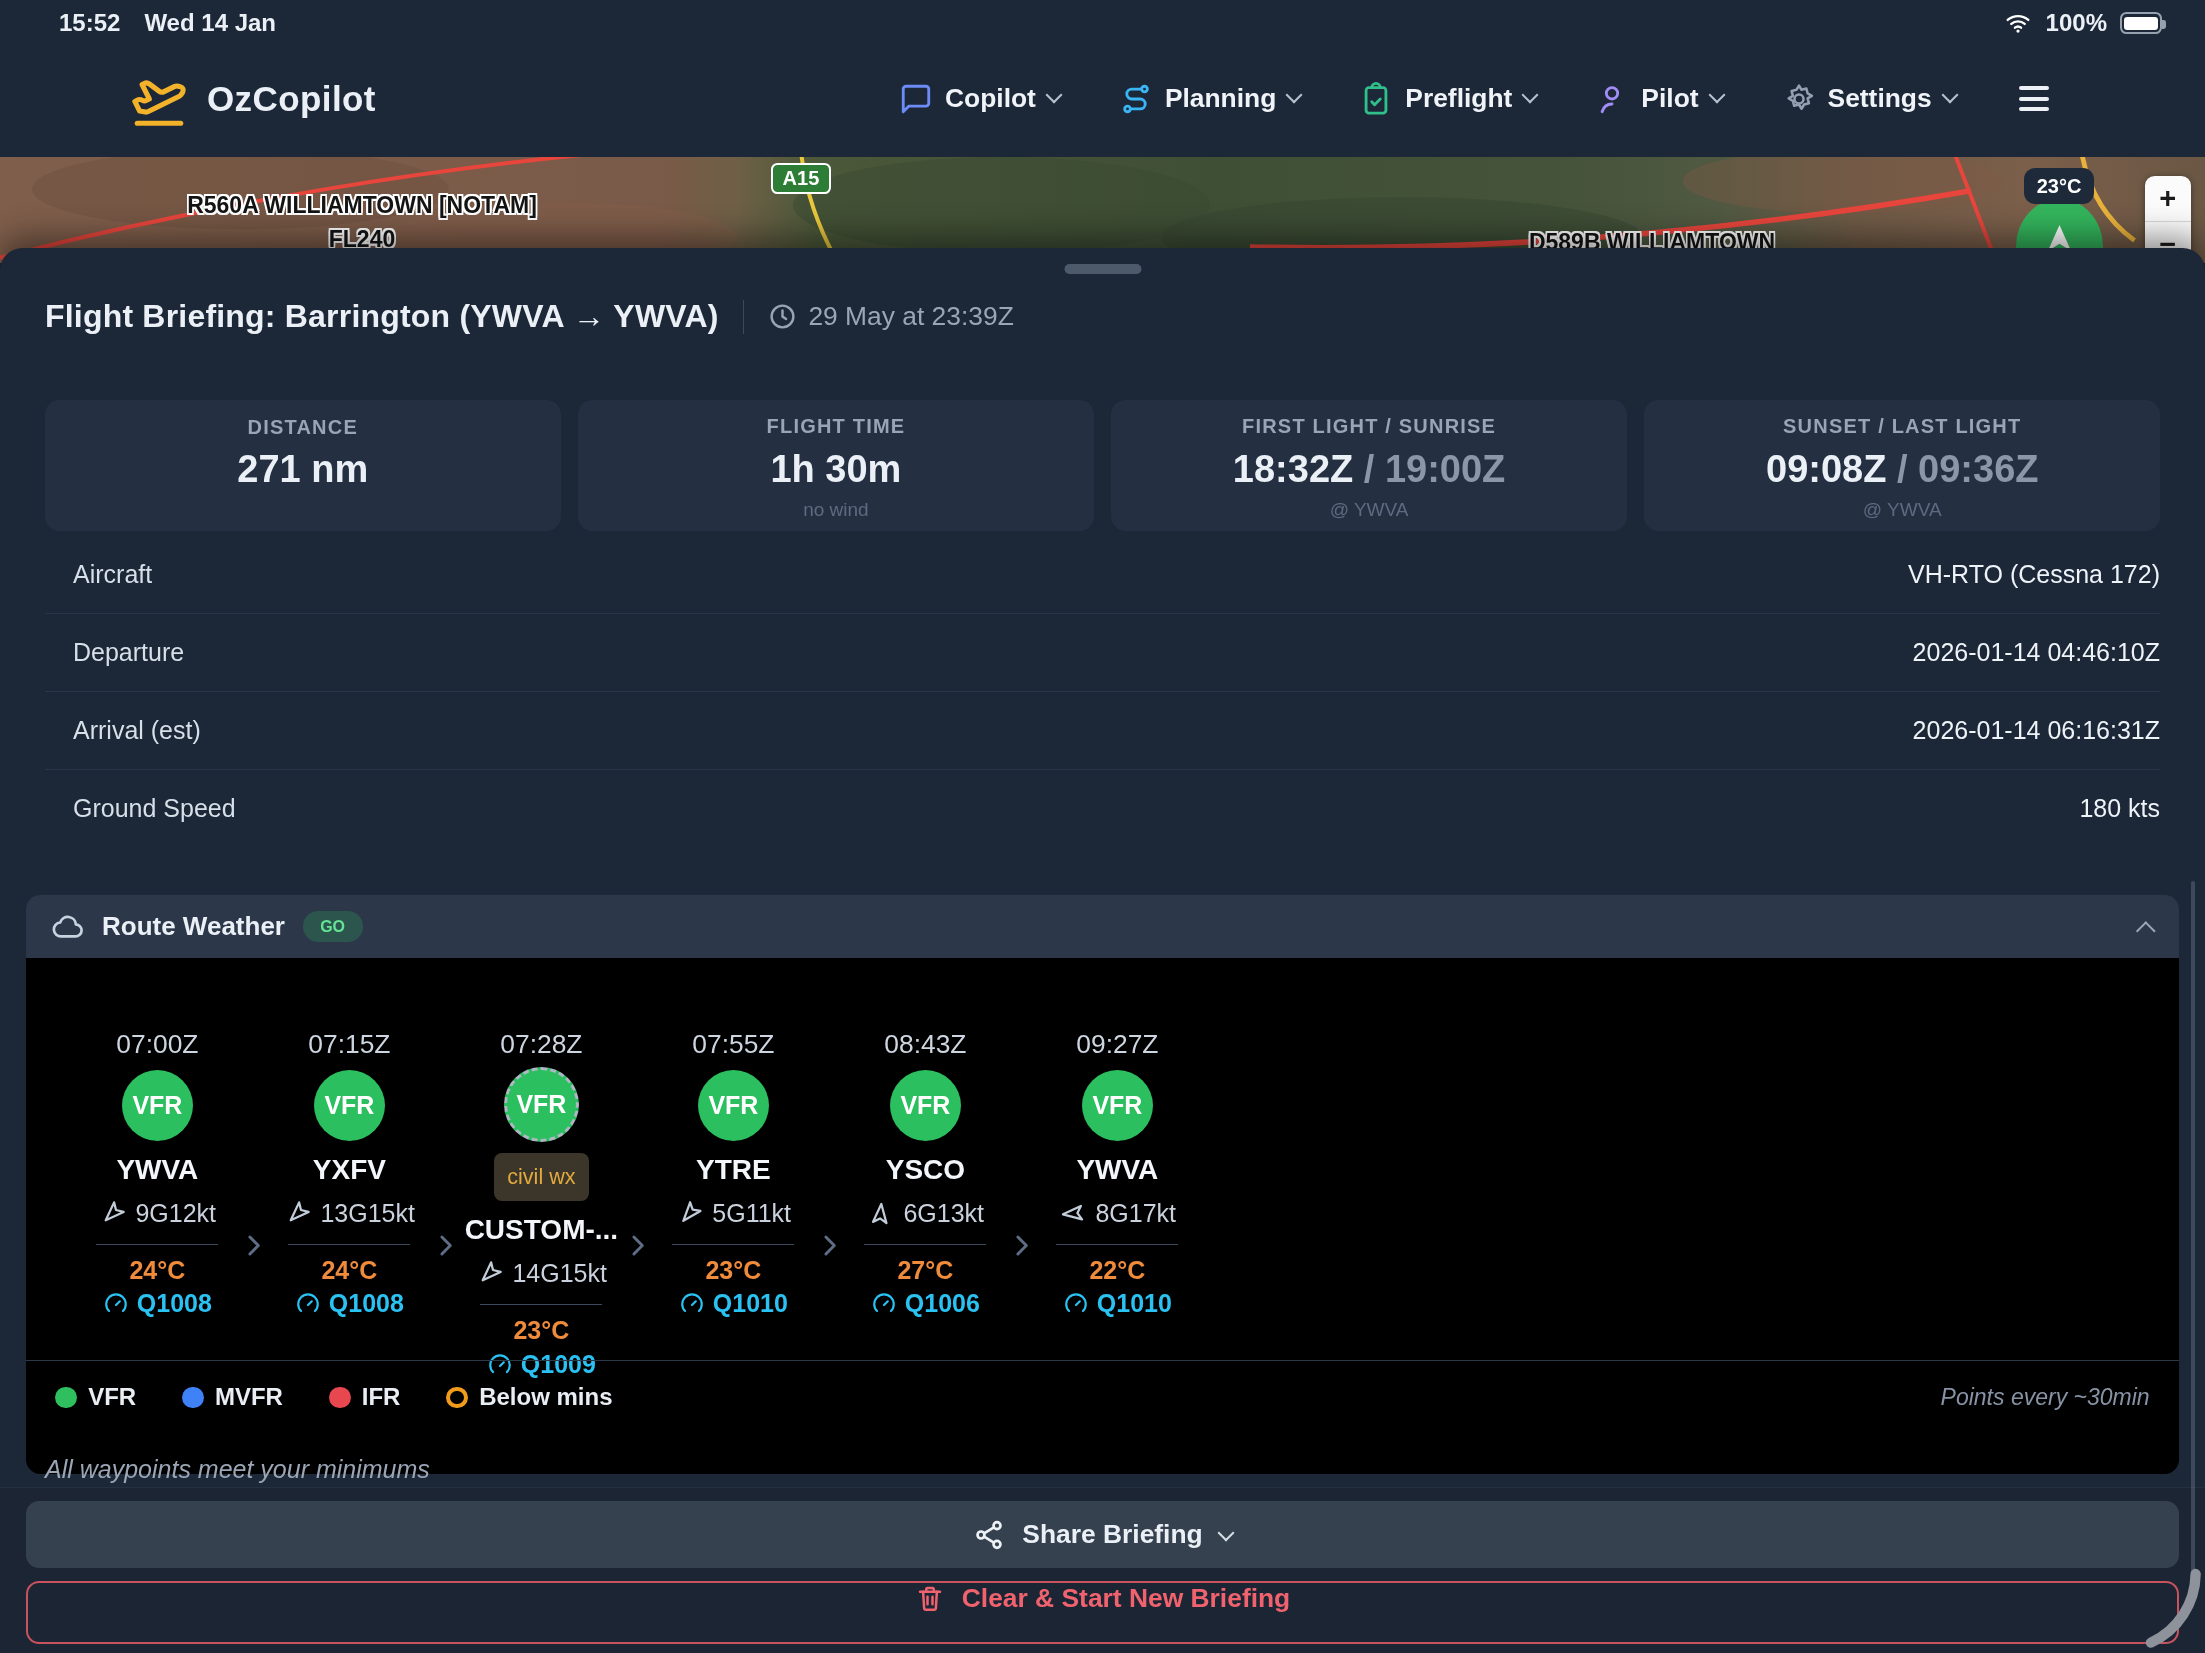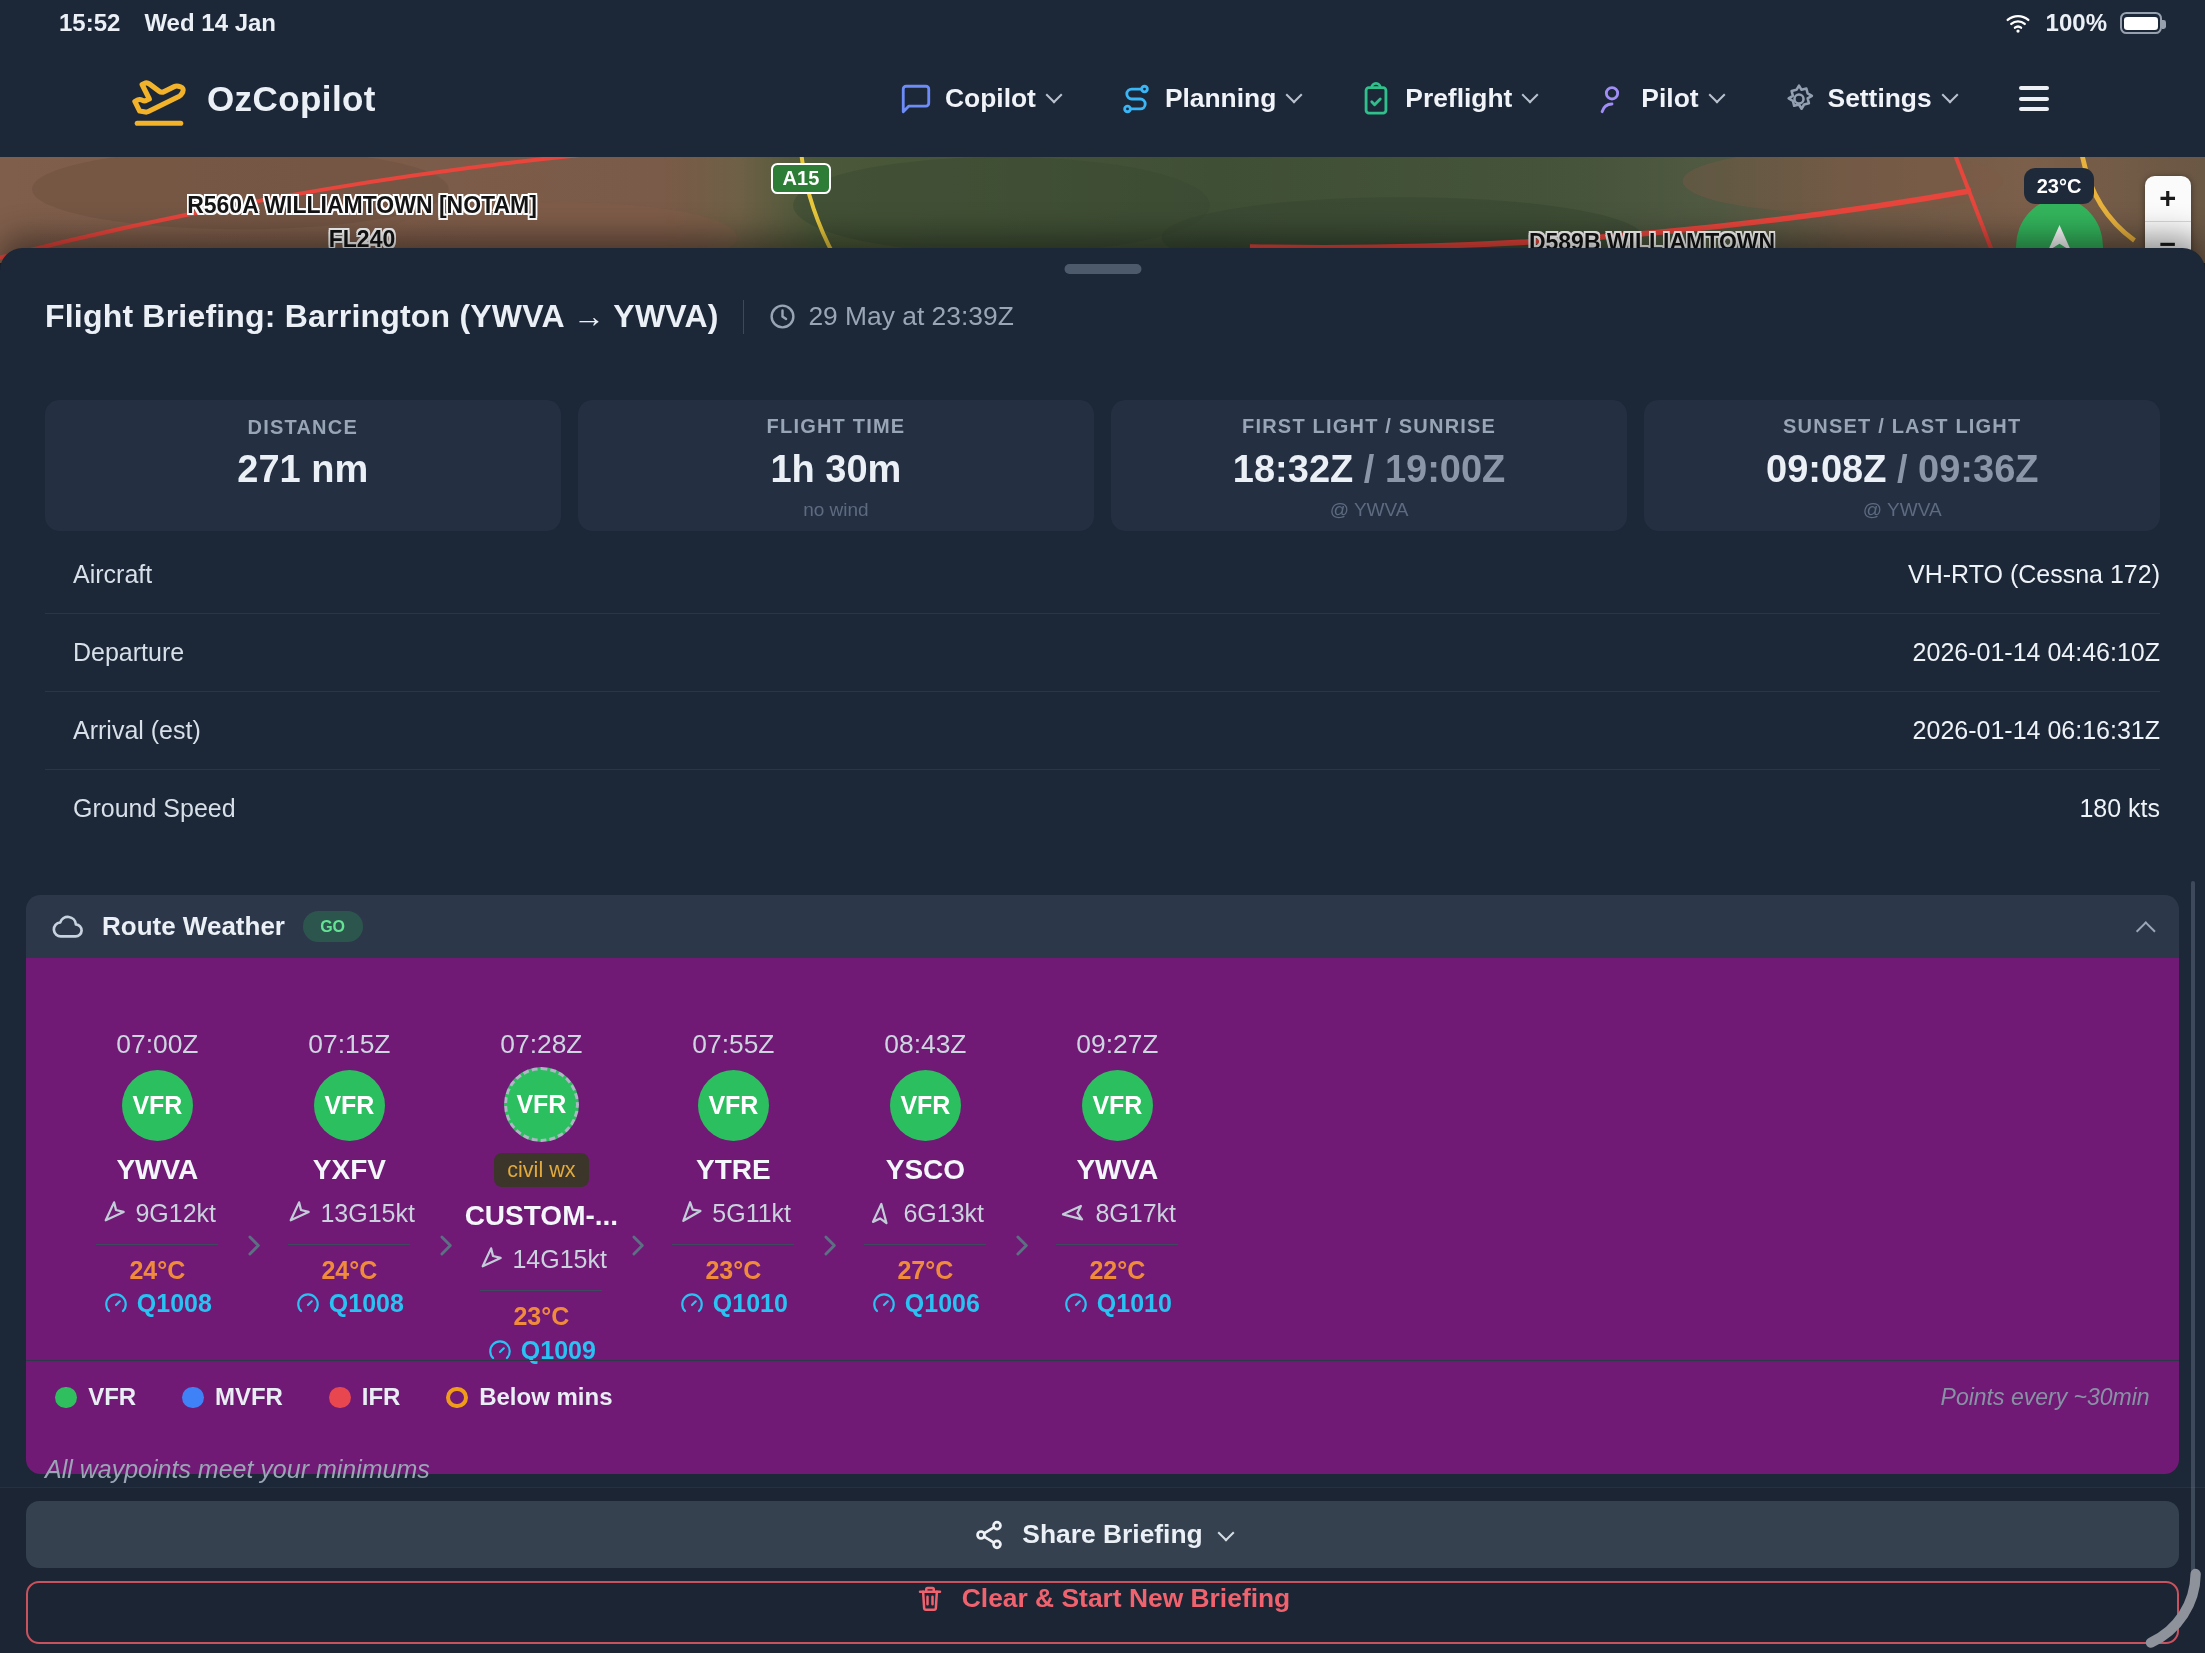--- a/index.html
+++ b/index.html
@@ -89,28 +89,28 @@
   
   .route-card { position:absolute; top:647px; left:26.4px; right:26.4px; height:579px; }
   .rc-header { height:63px; background:#2C3849; border-radius:14.4px 14.4px 0 0; display:flex; align-items:center;
     gap:17.6px; padding:9px 26px; cursor:pointer; }
   .rc-header .ic { width:32px; height:32px; }
   .rc-title { font-size:26px; font-weight:700; }
   .go-badge { background:rgba(47,191,95,.22); color:#63E393; font-size:16px; font-weight:700;
     padding:6.4px 17.6px; border-radius:801px; }
   .rc-chev { margin-left:auto; width:13.6px; height:13.6px; border-right:2.6px solid #9AA7B8; border-bottom:2.6px solid #9AA7B8;
     transform:rotate(-135deg) translate(-3.2px,-3.2px); }
-  .rc-body { height:516px; background:#701a75; border-radius:0 0 14.4px 14.4px; position:relative; overflow:hidden; }
+  .rc-body { height:516px; background:#000000; border-radius:0 0 14.4px 14.4px; position:relative; overflow:hidden; }
   .wp-row { position:absolute; top:71px; left:51px; display:flex; align-items:flex-start; }
   .wp { width:160px; display:flex; flex-direction:column; align-items:center; }
   .wp .time { font-size:26.4px; color:#CDD6E0; }
   .wp .circle { margin-top:9.6px; width:71px; height:71px; border-radius:50%; background:#2BBF5F;
     display:flex; align-items:center; justify-content:center; font-size:25px; font-weight:800; color:#fff; }
   .wp .circle.dashed { border:3.2px dashed #AEB8C4; width:75px; height:75px; margin-top:7.2px; }
-  .wp .tag { margin-top:11.2px; background:#3B3629; color:#E2AA3D; font-size:21.6px; padding:4px 13px; border-radius:8px; }
+  .wp .tag { margin-top:11.2px; background:#3B3629; color:#E2AA3D; font-size:21.6px; padding:11px 13px; border-radius:8px; }
   .wp .name { margin-top:13px; font-size:28px; font-weight:700; color:#F3F6FA; max-width:157px; overflow:hidden;
     text-overflow:ellipsis; white-space:nowrap; }
   .wp .wind { margin-top:13px; display:flex; align-items:center; gap:9.6px; font-size:25px; color:#C9D2DD; }
   .wp .wind .ic { width:27px; height:27px; color:#C2CCD8; }
   .wp .divider { margin-top:16px; width:122px; height:0.8px; background:#3D4A5D; }
   .wp .temp { margin-top:11.2px; font-size:25px; font-weight:600; color:#F08B3B; }
   .wp .qnh { margin-top:4.8px; display:flex; align-items:center; gap:8px; font-size:25px; font-weight:600; color:#29C2F2; }
   .wp .qnh .ic { width:26px; height:26px; }
   .wp-sep { width:32px; margin-top:202px; display:flex; justify-content:center; }
   .wp-sep svg { width:29px; height:29px; }

